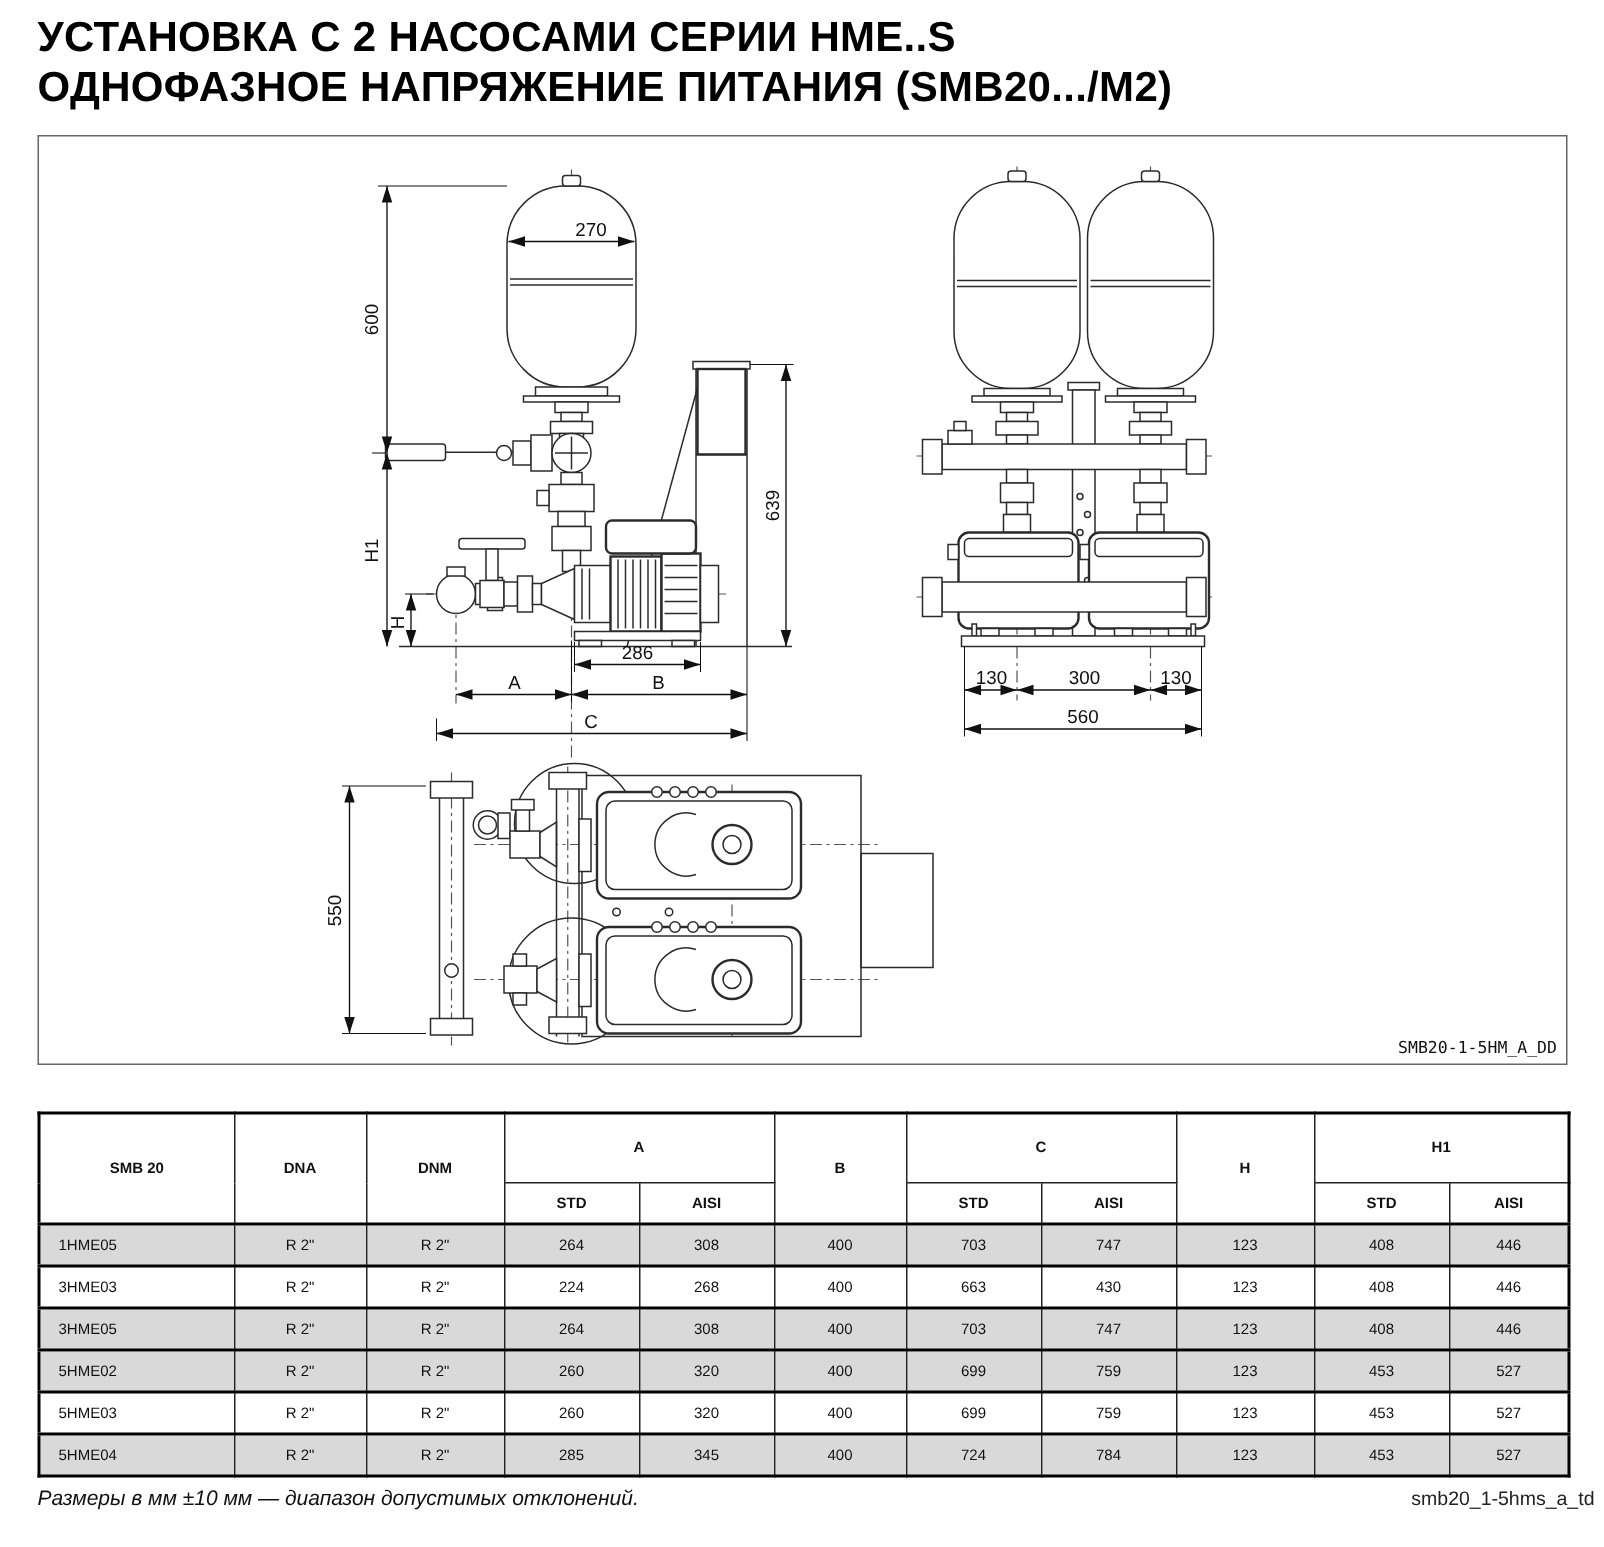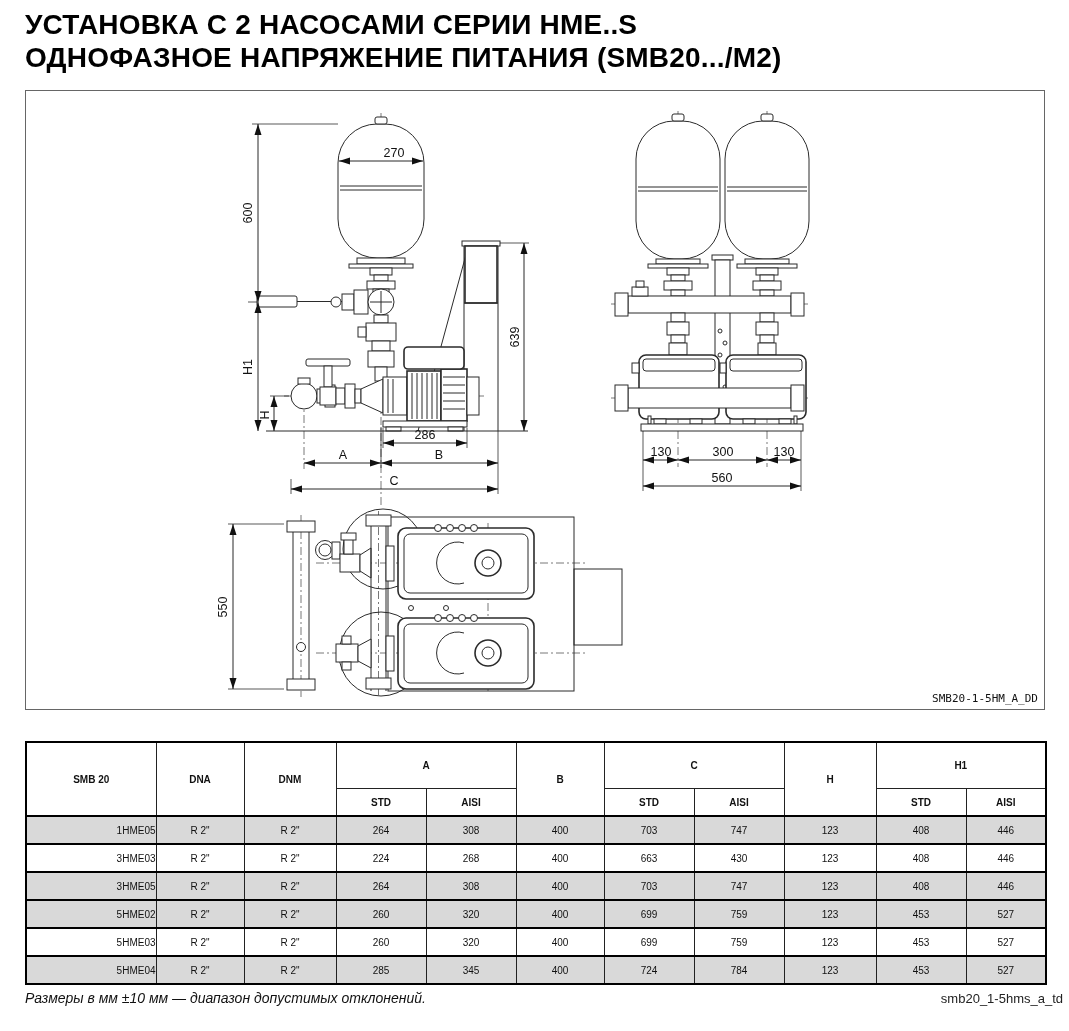--- a/index.html
+++ b/index.html
@@ -15,21 +15,21 @@
   .ext{stroke:#111;stroke-width:.7;}
   .dt{font-size:12.5px;fill:#111;text-anchor:middle;}
   .ct{font-family:"DejaVu Sans Mono",monospace;font-size:11px;fill:#111;text-anchor:end;}
   #dims-table{position:absolute;left:25px;top:741px;width:1020px;border-collapse:collapse;table-layout:fixed;border:2px solid #000;font-size:10px;color:#111;}
   #dims-table th,#dims-table td{border:1px solid #222;text-align:center;padding:0;overflow:hidden;}
   #dims-table thead th{font-weight:bold;background:#fff;}
   #dims-table thead tr.r1 th{height:45px;}
   #dims-table thead tr.r2 th{height:26px;}
   #dims-table tbody tr{border-top:2px solid #000;}
   #dims-table tbody td{height:26px;}
-  #dims-table td.model{text-align:right;padding-left:12px;}
+  #dims-table td.model{text-align:left;padding-left:12px;}
   #dims-table tr.shade td{background:#d9d9d9;}
   #footer-note{position:absolute;left:25px;top:990px;font-size:14px;color:#111;font-style:italic;}
   #footer-code{position:absolute;right:6px;top:991px;font-size:13px;color:#222;}
 </style>
 </head>
 <body>
 
 <div id="page">
 
   <div id="title">

